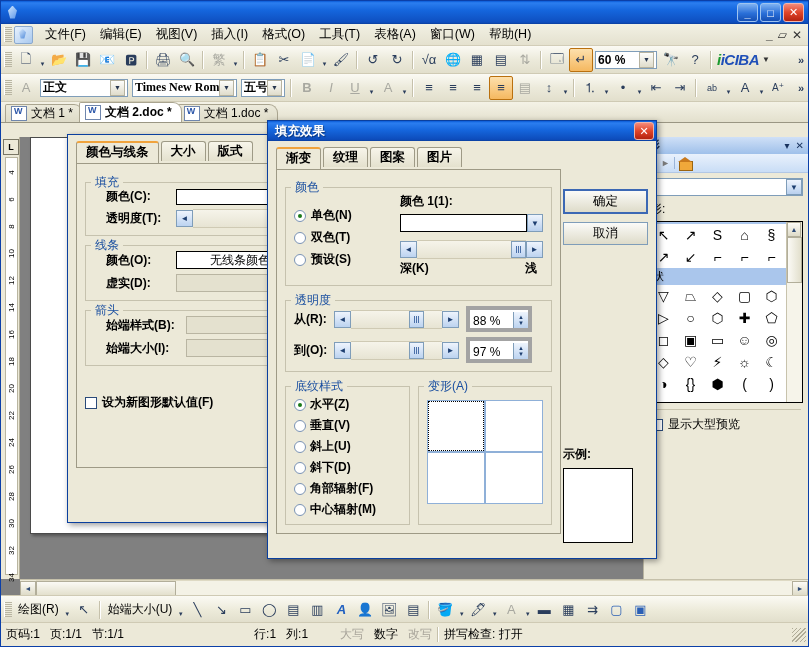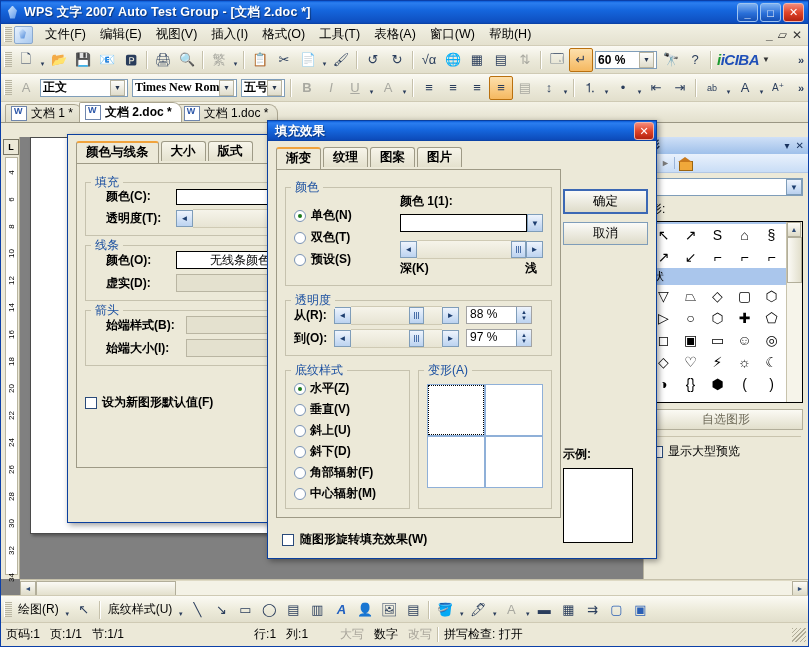--- a/index.html
+++ b/index.html
@@ -173,41 +173,40 @@
   .ddbtn.dis{background:linear-gradient(to bottom,#f0eee2,#ddd9c6);color:#b6b2a0;border-color:#b9b5a2;}
   .slider{display:flex;align-items:center;height:17px;}
   .sl-b{width:17px;height:17px;background:linear-gradient(to bottom,#eef4fd,#bcd3f0);border:1px solid #7f9db9;
         display:flex;align-items:center;justify-content:center;font-size:8px;color:#1d3e70;box-sizing:border-box;}
   .sl-t{flex:1;height:17px;background:linear-gradient(to bottom,#f6f4ea,#e7e4d3);border-top:1px solid #cfcab4;
         border-bottom:1px solid #cfcab4;position:relative;}
   .sl-h{position:absolute;right:0;top:0;width:15px;height:17px;
         background:linear-gradient(to bottom,#eef4fd,#bcd3f0);border:1px solid #7f9db9;box-sizing:border-box;
         display:flex;align-items:center;justify-content:center;}
   .sl-h:after{content:"";width:6px;height:7px;background:repeating-linear-gradient(to right,#4a6fa8 0 1px,transparent 1px 2px);}
-  .spin{display:flex;align-items:flex-start;border:1px solid #a3a3a3;background:#fff;height:18px;box-sizing:border-box;}
+  .spin{display:flex;align-items:flex-end;border:4px solid #a3a3a3;background:#fff;height:26px;box-sizing:border-box;}
   .spin .sv{flex:1;font-size:12px;padding-left:3px;}
   .spin .sa{width:14px;height:16px;background:linear-gradient(to bottom,#eef4fd,#bcd3f0);border-left:1px solid #7f9db9;
             display:flex;flex-direction:column;align-items:center;justify-content:center;
             font-size:6px;line-height:6px;color:#1d3e70;}
   .dbtn{height:21px;border:1px solid #7f9db9;background:linear-gradient(to bottom,#fbfbf8,#dedbc9);
         display:flex;align-items:center;justify-content:center;font-size:12.5px;}
   .dbtn.def{border:2px solid #3c68b4;}
   .variants{display:grid;grid-template-columns:1fr 1fr;gap:0;width:116px;}
   .vcell{height:52px;background:#fff;border:1px solid #8fb0d8;box-sizing:border-box;}
   .vcell.sel{outline:1px dotted #000;outline-offset:-2px;}
   .sample{width:68px;height:73px;background:#fff;border:1px solid #000;}
 </style>
 </head>
 <body>
 
 <div class="app">
 
   <div class="titlebar">
     <div class="tb-icon"></div>
-    <div class="tb-title">WPS 文字 2007 Auto Test Group - [文档 2.doc *]</div>
     <div class="tb-btns">
       <div class="tb-btn">_</div>
       <div class="tb-btn">□</div>
       <div class="tb-btn close">✕</div>
     </div>
   </div>
 
   <div class="menubar">
     <div class="grip"></div>
     <div class="mb-icon"></div>
@@ -450,21 +449,20 @@
             </div>
           </div>
           <div class="svscroll">
             <div class="sbtn" style="width:14px;">▲</div>
             <div class="svtrack">
               <div class="svthumb"></div>
             </div>
           </div>
         </div>
 
-        <div class="pn-btn">自选图形</div>
         <div class="pn-hr"></div>
         <div class="pn-check">
           <span class="cbox"></span>
           <span>显示大型预览</span>
         </div>
       </div>
     </div>
   </div>
 
   <div class="dlg" style="left:66px;top:133px;width:278px;height:387px;">
@@ -661,33 +659,29 @@
       </div>
 
       <div style="width:95px;padding:10px 8px 0 2px;">
         <div class="dbtn def" style="margin-top:38px;">确定</div>
         <div class="dbtn" style="margin-top:8px;">取消</div>
         <div class="lbl" style="margin-top:201px;">示例:</div>
         <div class="sample" style="margin-top:5px;"></div>
       </div>
     </div>
 
-    <div style="position:absolute;left:14px;bottom:10px;display:flex;align-items:center;gap:6px;">
-      <span class="cbox"></span>
-      <span class="lbl">随图形旋转填充效果(W)</span>
-    </div>
   </div>
 
   <div class="drawbar">
     <div class="grip"></div>
     <div class="dlabel">绘图(R)</div>
     <div class="tarrow">▾</div>
     <div class="tbtn">↖</div>
     <div class="tsep"></div>
-    <div class="dlabel">底纹样式(U)</div>
+    <div class="dlabel">始端大小(U)</div>
     <div class="tarrow">▾</div>
     <div class="tbtn">╲</div>
     <div class="tbtn">↘</div>
     <div class="tbtn">▭</div>
     <div class="tbtn">◯</div>
     <div class="tbtn">▤</div>
     <div class="tbtn">▥</div>
     <div class="tbtn" style="color:#1f5fc0;font-weight:bold;font-style:italic;">A</div>
     <div class="tbtn">👤</div>
     <div class="tbtn">🖼</div>

